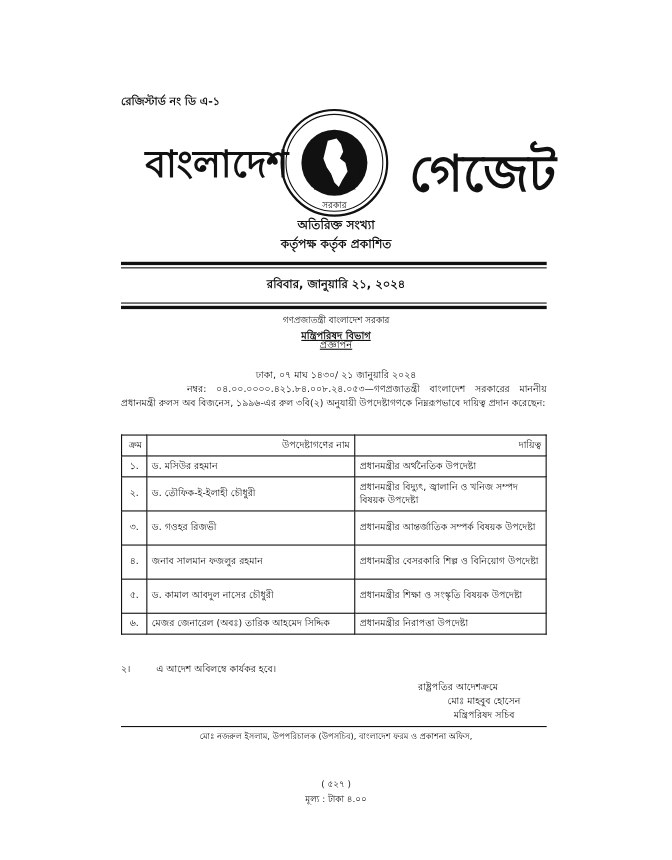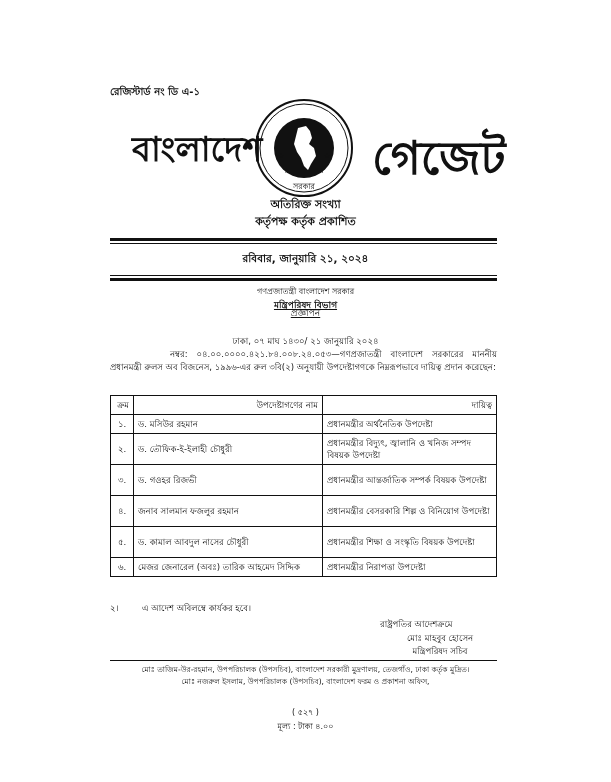--- a/index.html
+++ b/index.html
@@ -134,18 +134,17 @@
 <div class="abs order">রাষ্ট্রপতির আদেশক্রমে</div>
 
 <div class="abs signer">
   <div>মোঃ মাহবুব হোসেন</div>
   <div>মন্ত্রিপরিষদ সচিব</div>
 </div>
 
 <div class="abs footer-rule"></div>
 
 <div class="abs footer">
-  <div>মোঃ তাজিম-উর-রহমান, উপপরিচালক (উপসচিব), বাংলাদেশ সরকারী মুদ্রণালয়, তেজগাঁও, ঢাকা কর্তৃক মুদ্রিত।</div>
   <div>মোঃ নজরুল ইসলাম, উপপরিচালক (উপসচিব), বাংলাদেশ ফরম ও প্রকাশনা অফিস,</div>
 </div>
 
 <div class="abs center-line page-no">( ৫২৭ )</div>
 <div class="abs center-line price">মূল্য : টাকা ৪.০০</div>
 
 </body></html>

